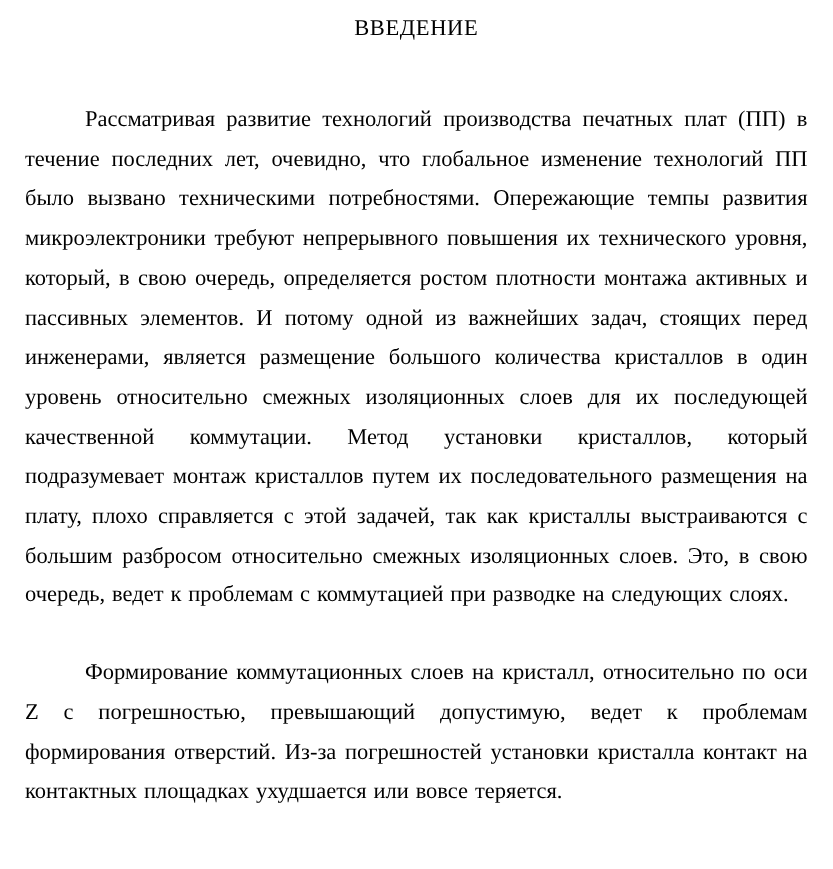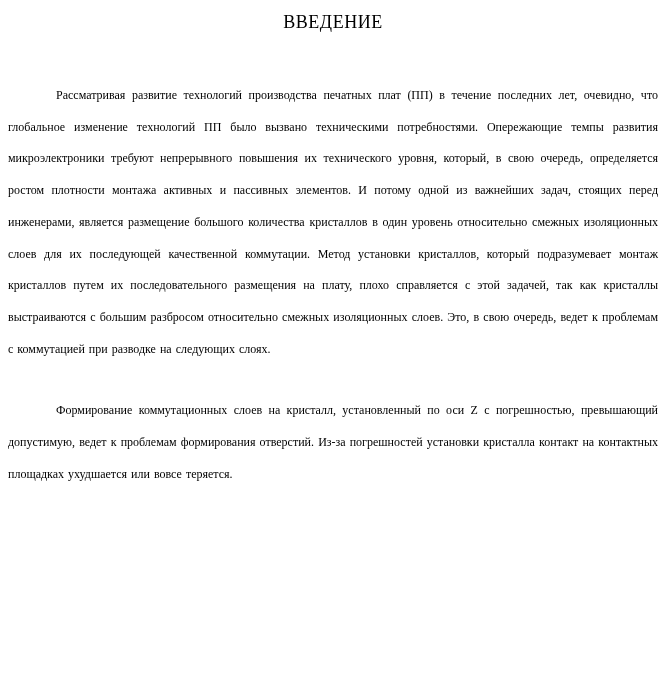--- a/index.html
+++ b/index.html
@@ -23,36 +23,36 @@
     .doc-title {
       margin: 0;
       padding-top: 2px;
       text-align: center;
       font-size: 18px;
       font-weight: normal;
       letter-spacing: 0.5px;
       line-height: 24px;
     }
     .doc-paragraph {
-      margin: 0;
+      margin: 12px;
       text-align: justify;
       text-indent: 48px;
-      font-size: 12px;
+      font-size: 18px;
       line-height: 31.7px;
       word-spacing: 1px;
     }
     .doc-paragraph.first {
       margin-top: 46px;
     }
     .doc-paragraph.second {
       margin-top: 30px;
     }
   </style>
 </head>
 <body>
 
 <div class="page">
   <h1 class="doc-title">ВВЕДЕНИЕ</h1>
 
   <p class="doc-paragraph first">Рассматривая развитие технологий производства печатных плат (ПП) в течение последних лет, очевидно, что глобальное изменение технологий ПП было вызвано техническими потребностями. Опережающие темпы развития микроэлектроники требуют непрерывного повышения их технического уровня, который, в свою очередь, определяется ростом плотности монтажа активных и пассивных элементов. И потому одной из важнейших задач, стоящих перед инженерами, является размещение большого количества кристаллов в один уровень относительно смежных изоляционных слоев для их последующей качественной коммутации. Метод установки кристаллов, который подразумевает монтаж кристаллов путем их последовательного размещения на плату, плохо справляется с этой задачей, так как кристаллы выстраиваются с большим разбросом относительно смежных изоляционных слоев. Это, в свою очередь, ведет к проблемам с коммутацией при разводке на следующих слоях.</p>
 
-  <p class="doc-paragraph second">Формирование коммутационных слоев на кристалл, установленный по оси Z с погрешностью, превышающий допустимую, ведет к проблемам формирования отверстий. Из-за погрешностей установки кристалла контакт на контактных площадках ухудшается или вовсе теряется.</p>
+  <p class="doc-paragraph second">Формирование коммутационных слоев на кристалл, относительно по оси Z с погрешностью, превышающий допустимую, ведет к проблемам формирования отверстий. Из-за погрешностей установки кристалла контакт на контактных площадках ухудшается или вовсе теряется.</p>
 </div>
 
 </body></html>

